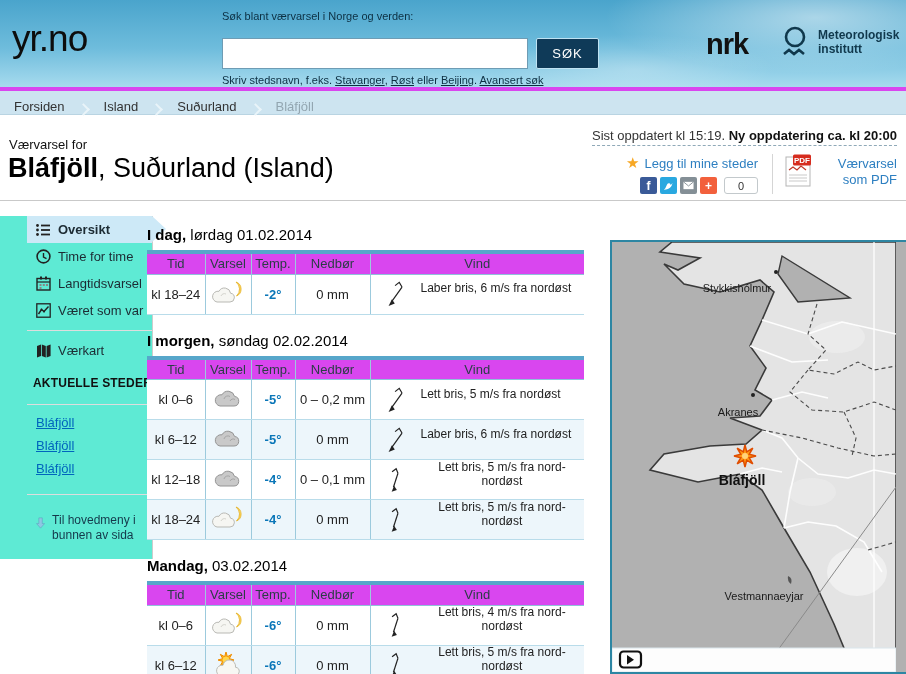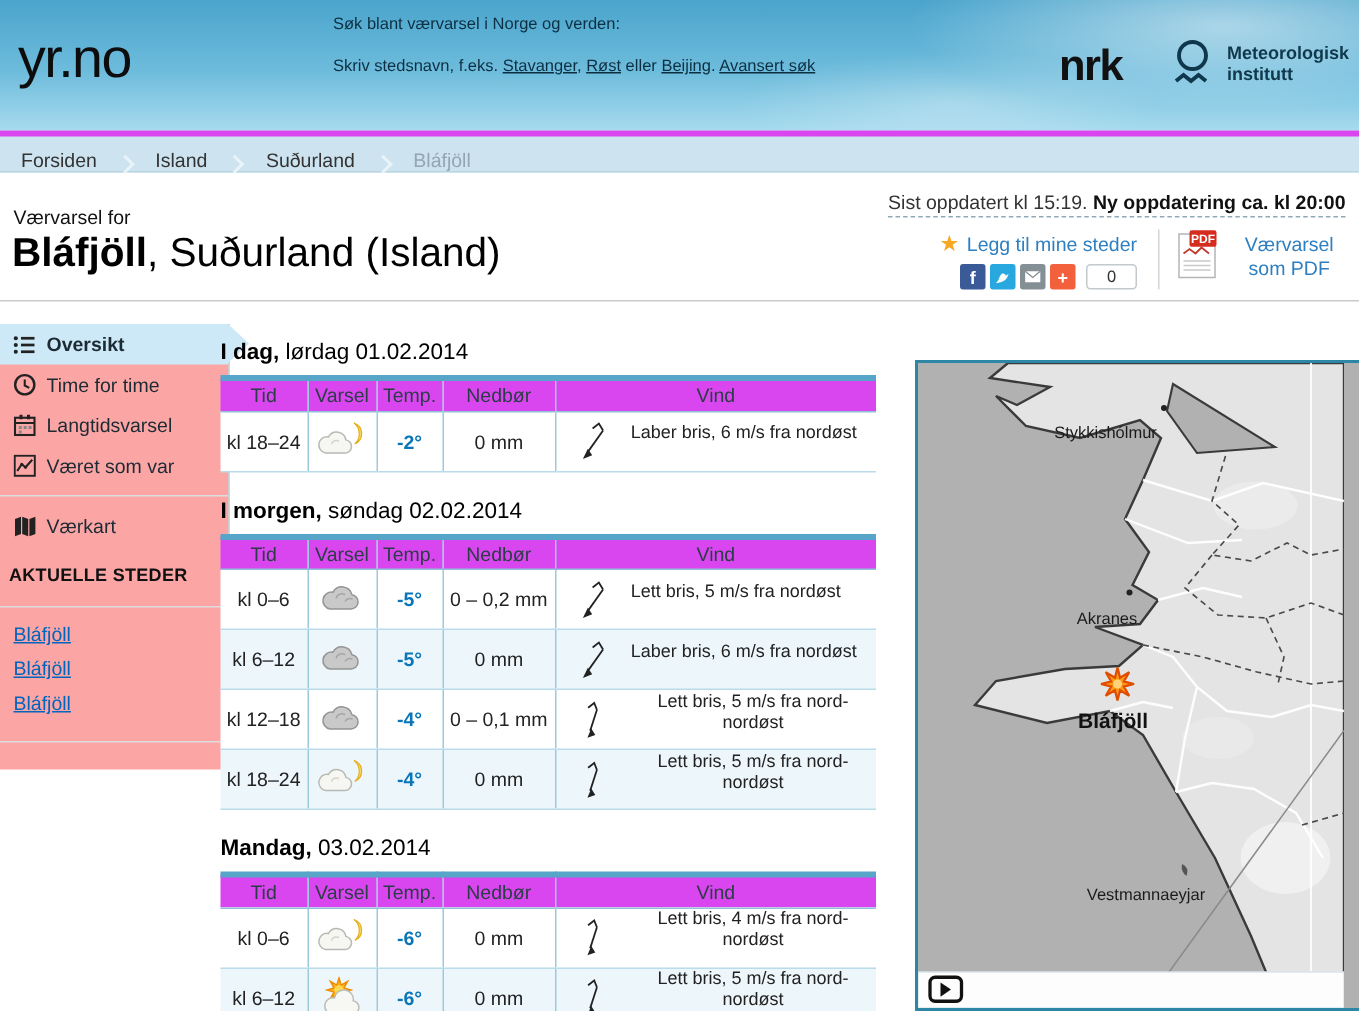--- a/index.html
+++ b/index.html
@@ -49,25 +49,25 @@
   .share-col { display:flex; flex-direction:column; align-items:flex-end; padding-right:14px; }
   .addplaces { display:flex; align-items:center; gap:5px; font-size:13px; color:#2d7fc1; cursor:pointer; }
   .star-ic { color:#f7a825; font-size:15px; }
   .social-row { display:flex; gap:3px; margin-top:5px; align-items:center; }
   .sq { width:17px; height:17px; border-radius:2px; display:flex; align-items:center; justify-content:center;
     color:#fff; font-size:12px; font-weight:bold; cursor:pointer; }
   .fb { background:#3a5a98; } .tw { background:#29a8e0; } .ml { background:#848f96; } .gp { background:#f2603c; }
   .count-bubble { min-width:34px; height:17px; background:#fff; border:1px solid #c3c9cc; border-radius:3px;
     font-size:11px; color:#333; display:flex; align-items:center; justify-content:center; margin-left:4px; }
   .meta-divider { width:1px; background:#d5d5d5; margin:0 12px 0 0; }
-  .pdf-col { display:flex; gap:10px; text-align:center; width:112px; cursor:pointer; }
+  .pdf-col { display:flex; gap:10px; text-align:right; width:112px; cursor:pointer; }
   .pdf-label { font-size:13px; color:#2d7fc1; line-height:16px; padding-top:2px; }
 
   
-  .sidebar { position:absolute; left:0; top:216px; width:153px; border-right:1px solid #ccc; padding-bottom:12px; background:#fca5a5; }
+  .sidebar { position:absolute; left:0; top:216px; width:153px; border-right:1px solid #ccc; padding-bottom:12px; background:#5eead4;padding-left:27px; }
   .side-item { position:relative; display:flex; align-items:center; gap:7px; height:27px; padding-left:9px;
     font-size:13px; color:#1c2b33; cursor:pointer; }
   .side-item svg { flex:0 0 auto; }
   .side-item.active { background:#cde9f7; font-weight:bold; }
   .side-item.active::after { content:''; position:absolute; right:-14px; top:0;
     border-top:13.5px solid transparent; border-bottom:13.5px solid transparent; border-left:14px solid #cde9f7; }
   .side-hr { border-top:1px solid #ddd; margin:6px 0; }
   .side-heading { font-size:12px; font-weight:bold; color:#111; padding:12px 0 8px 6px; letter-spacing:.2px; }
   .place-link { display:block; font-size:13px; color:#0065bd; text-decoration:underline; padding:4px 0 4px 9px; cursor:pointer; }
   .tomain { display:flex; gap:7px; padding:12px 4px 4px 9px; font-size:12px; color:#14384a; line-height:15px; cursor:pointer; }
@@ -97,20 +97,24 @@
     border:2px solid #2d86a3; background:#b1b1b1; cursor:pointer; }
   .map-box svg { display:block; }
 </style>
 </head>
 <body>
 
 <div class="site-header">
   <div class="logo">yr.no</div>
   <div class="search-wrap">
     <div class="search-label">Søk blant værvarsel i Norge og verden:</div>
+    <div class="search-row">
+      <input class="search-input" value="" style="">
+      <button class="search-btn">SØK</button>
+    </div>
     <div class="search-hint">
       <span>Skriv stedsnavn, f.eks.</span>
       <a>Stavanger</a><span>,</span>
       <a>Røst</a>
       <span>eller</span>
       <a>Beijing</a><span>.</span>
       <a>Avansert søk</a>
     </div>
   </div>
   <div class="nrk-logo">nrk</div>
@@ -237,20 +241,26 @@
       <path d="M10.6 2 L14.6 0.5 V12 L10.6 13.5 Z" fill="#222"></path>
     </svg>
     <span>Værkart</span>
   </div>
   <div class="side-heading">AKTUELLE STEDER</div>
   <div class="side-hr"></div>
   <a class="place-link">Bláfjöll</a>
   <a class="place-link">Bláfjöll</a>
   <a class="place-link">Bláfjöll</a>
   <div class="side-hr" style="margin-top:14px;"></div>
+  <div class="tomain">
+    <svg width="16" height="20" viewBox="0 0 16 20">
+      <path d="M5 1 h6 v10 h4 l-7 8 -7 -8 h4 z" fill="#8ec7e2" stroke="#5d9fc0"></path>
+    </svg>
+    <span>Til hovedmeny i bunnen av sida</span>
+  </div>
 </div>
 
 <div class="main-col" id="days">
     <section class="day">
       <h2 class="day-title"><span class="day-bold">I dag,</span><span> lørdag 01.02.2014</span></h2>
       <table class="wtable">
         <thead>
           <tr>
             <th>Tid</th>
             <th>Varsel</th>

